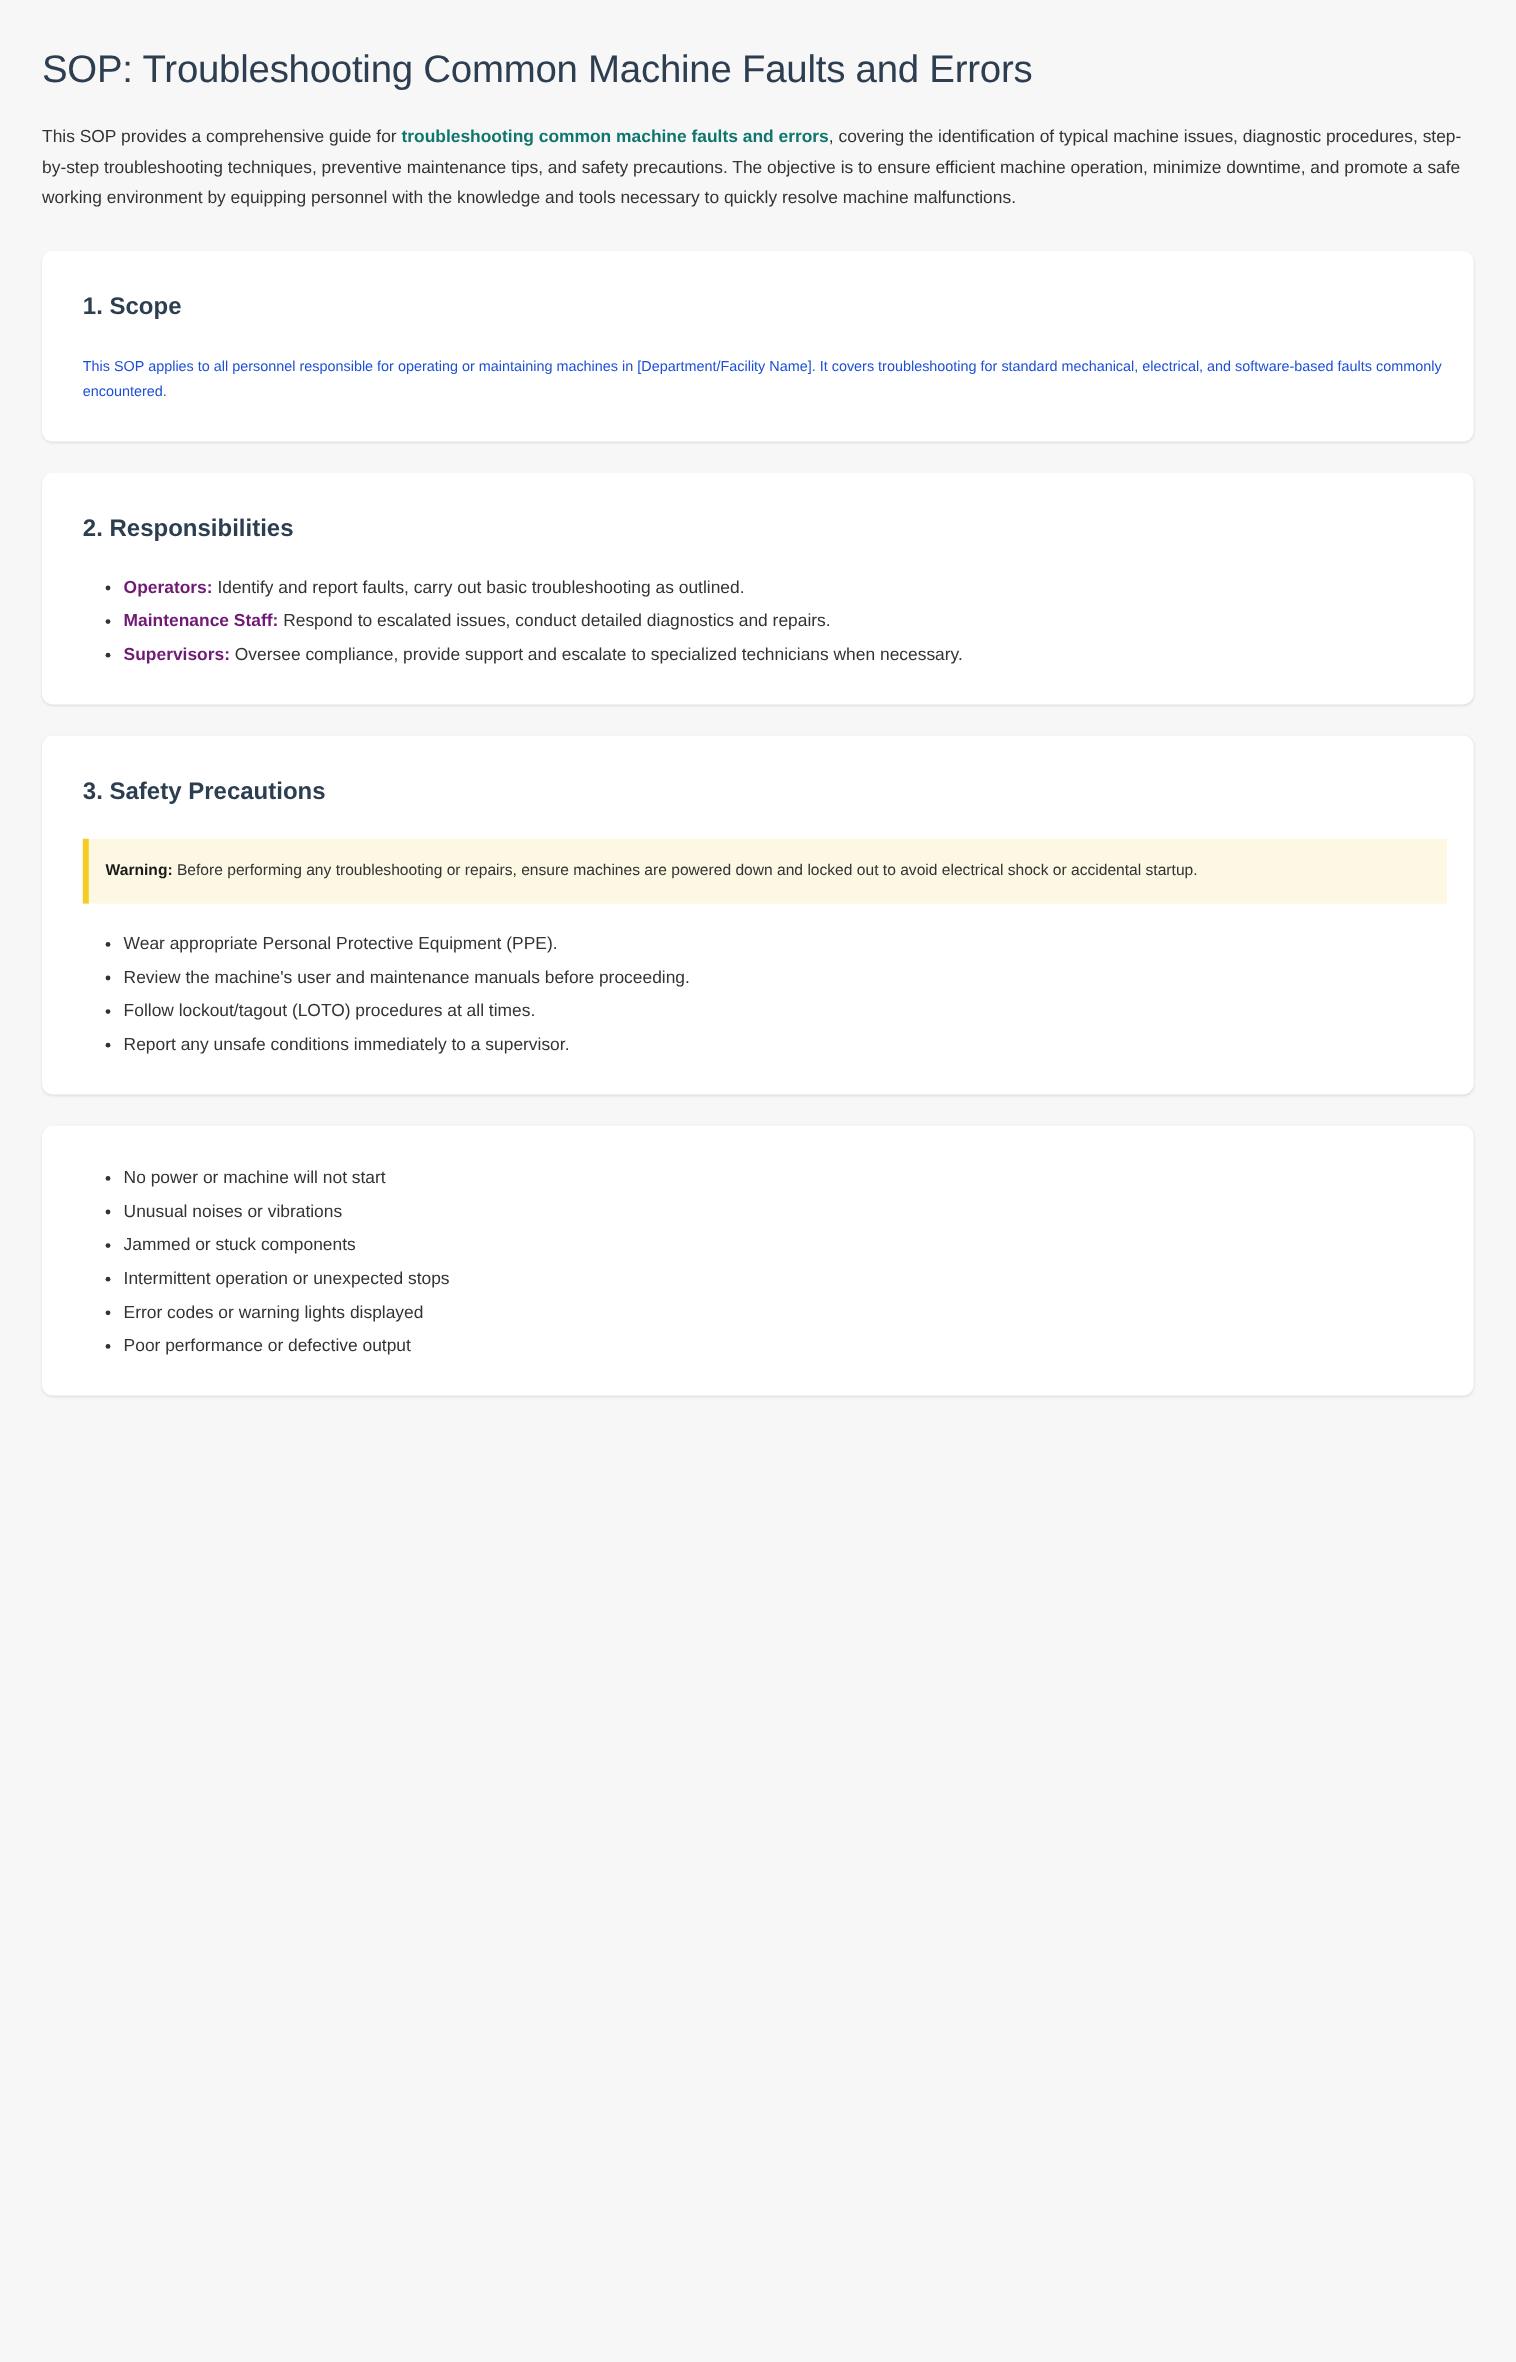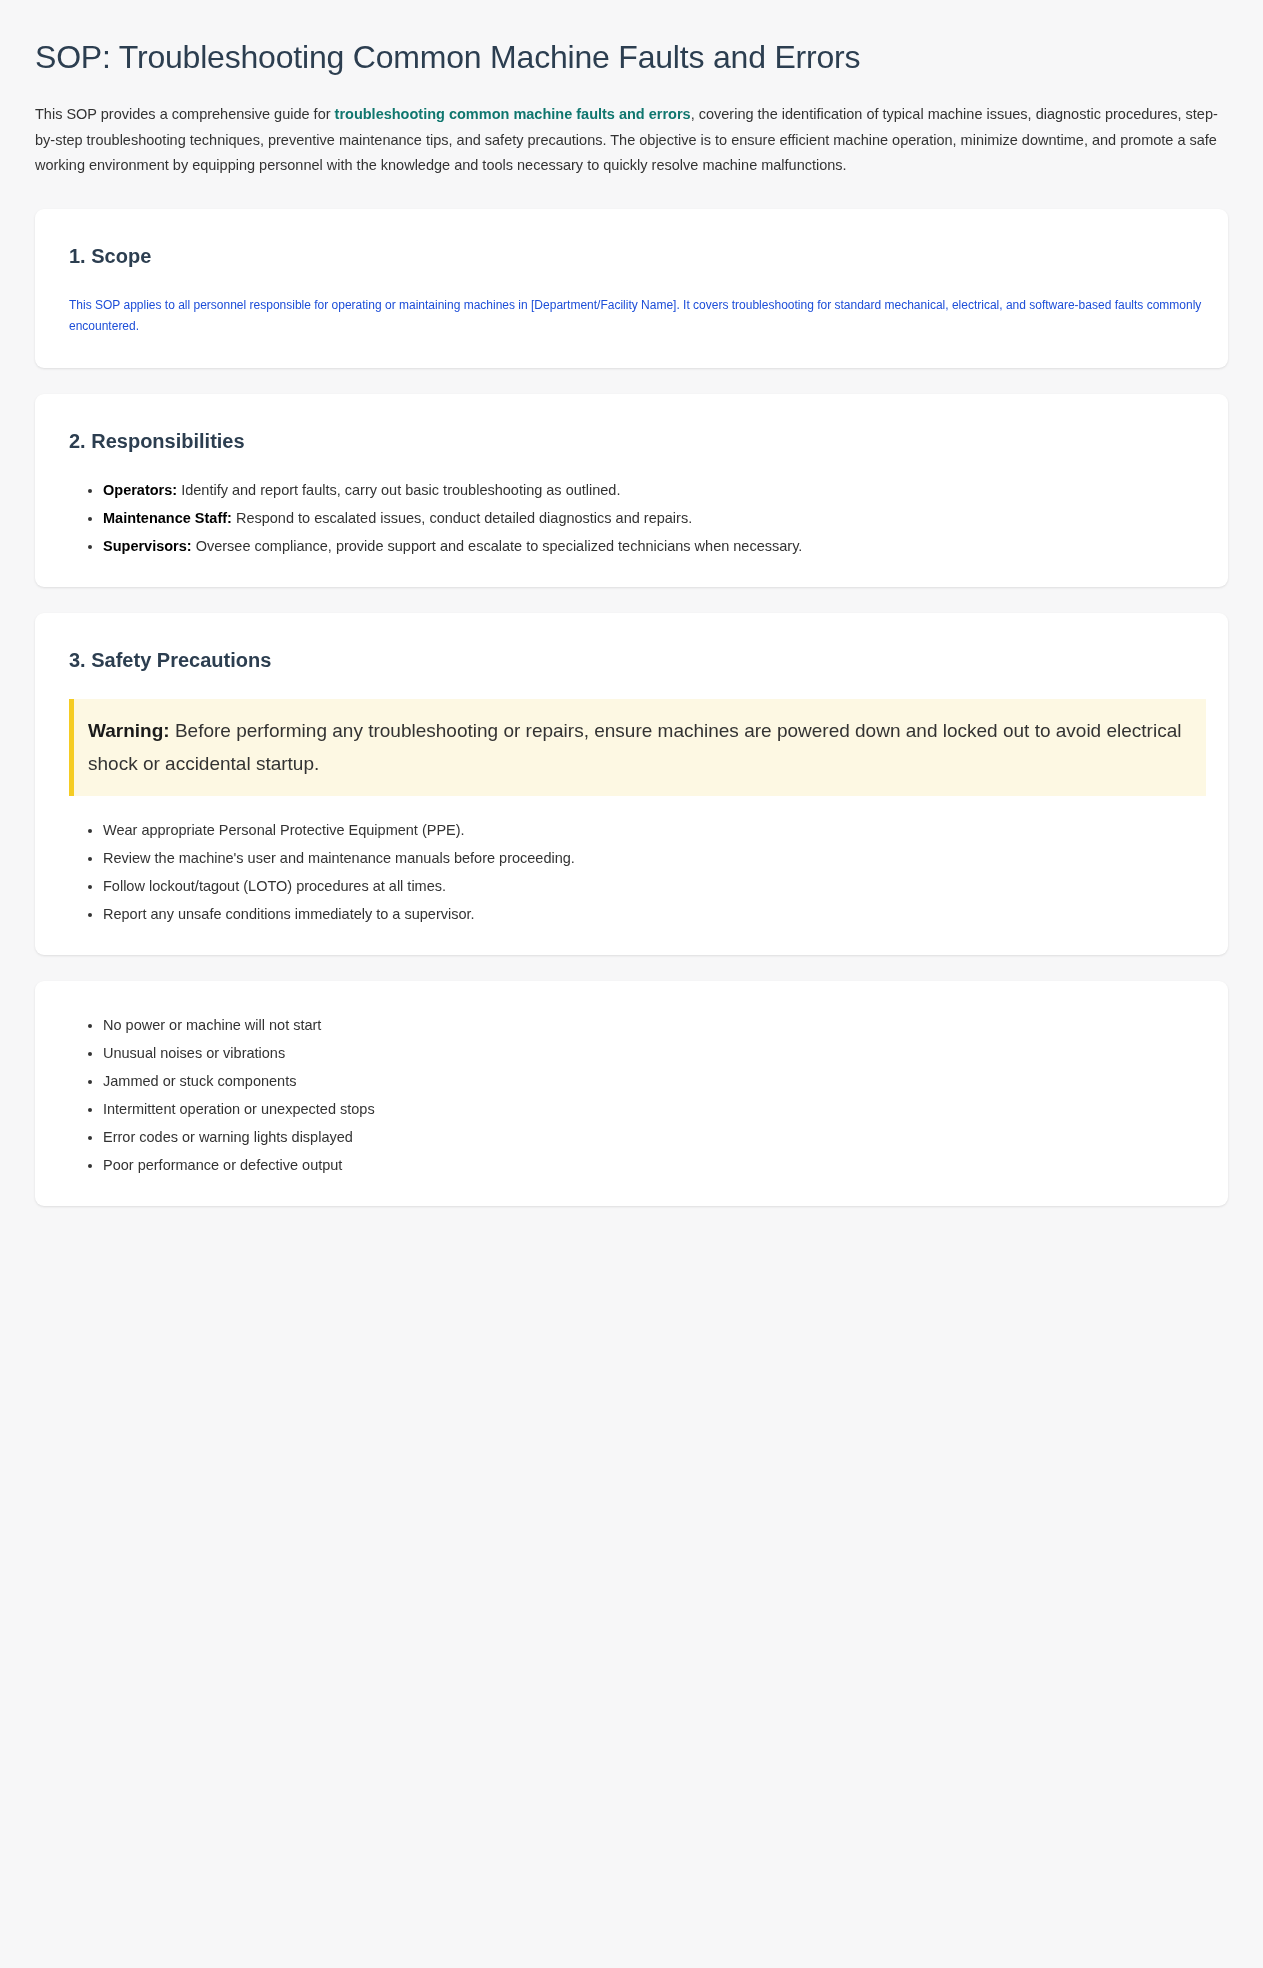--- a/index.html
+++ b/index.html
@@ -65,27 +65,27 @@
     padding-left: 46px;
     list-style: disc;
   }
   ul.bullets li {
     font-size: 14.5px;
     line-height: 1.45;
     color: #333333;
     margin-bottom: 7px;
   }
   ul.bullets li:last-child { margin-bottom: 0; }
-  ul.bullets li b { font-weight: bold; color: #000000; }
+  ul.bullets li b { font-weight: bold; color: #701a75; }
   .warning-box {
     background: #fdf8e3;
     border-left: 5px solid #f5cc23;
     padding: 15px 18px 16px 14px;
     margin: 0 0 24px 12px;
-    font-size: 19px;
+    font-size: 13px;
     line-height: 1.75;
     color: #333333;
   }
   .warning-box b { font-weight: bold; color: #1a1a1a; }
   .spacer-bottom { height: 600px; }
 </style>
 </head>
 <body>
 
 <div class="page">

